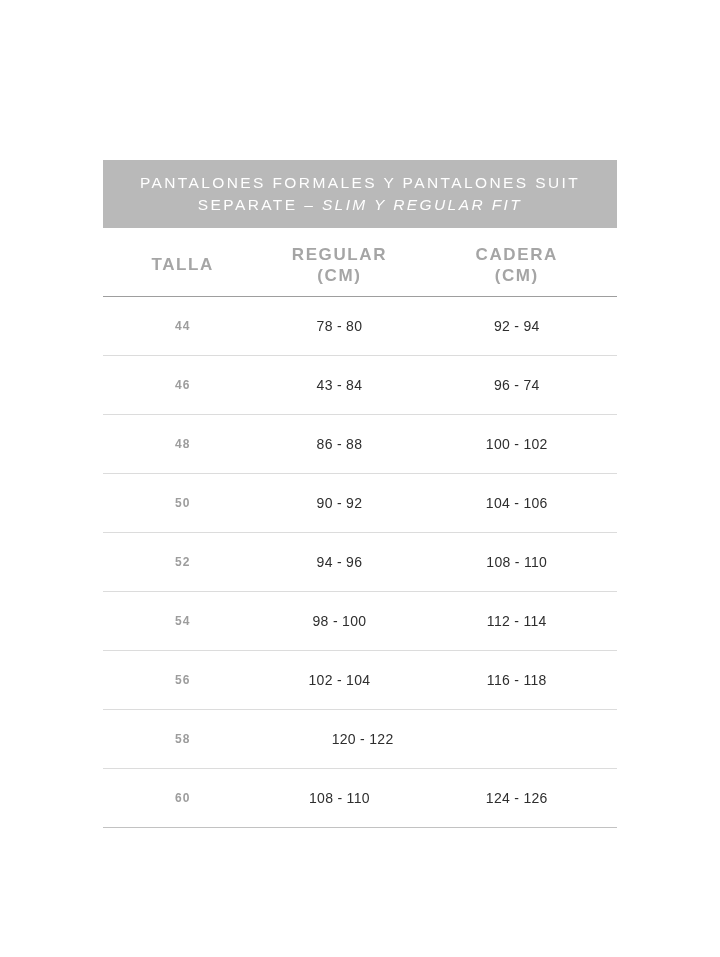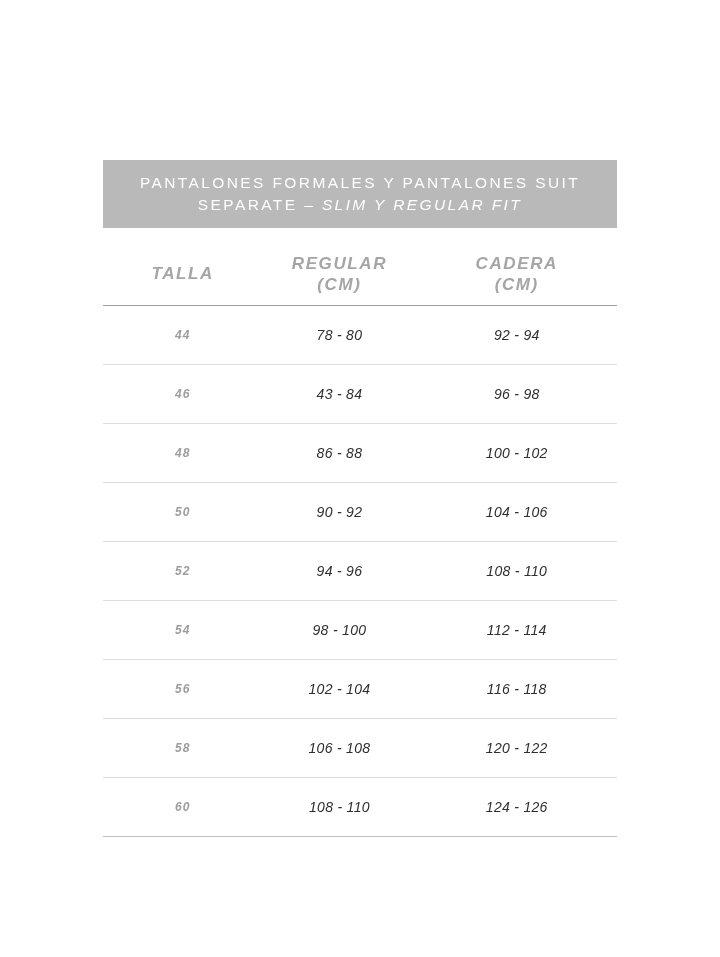--- a/index.html
+++ b/index.html
@@ -37,22 +37,21 @@
     font-weight: 400;
     font-size: 15.5px;
     letter-spacing: 2.4px;
     line-height: 22px;
     white-space: nowrap;
   }
   .italic { font-style: italic; }
 
   .size-table {
     width: 514px;
-    margin: 14px auto;
-    font-style: italic;
+    margin: 5px auto;
   }
   .thead {
     display: flex;
     height: 64px;
     border-bottom: 1px solid var(--header-rule);
   }
   .th {
     display: flex;
     flex-direction: column;
     justify-content: center;
@@ -120,21 +119,21 @@
 
     <div class="tr">
       <div class="td td-size col-1">44</div>
       <div class="td td-val col-2">78 - 80</div>
       <div class="td td-val col-3">92 - 94</div>
     </div>
 
     <div class="tr">
       <div class="td td-size col-1">46</div>
       <div class="td td-val col-2">43 - 84</div>
-      <div class="td td-val col-3">96 - 98</div>
+      <div class="td td-val col-3">96 - 74</div>
     </div>
 
     <div class="tr">
       <div class="td td-size col-1">48</div>
       <div class="td td-val col-2">86 - 88</div>
       <div class="td td-val col-3">100 - 102</div>
     </div>
 
     <div class="tr">
       <div class="td td-size col-1">50</div>
@@ -155,21 +154,20 @@
     </div>
 
     <div class="tr">
       <div class="td td-size col-1">56</div>
       <div class="td td-val col-2">102 - 104</div>
       <div class="td td-val col-3">116 - 118</div>
     </div>
 
     <div class="tr">
       <div class="td td-size col-1">58</div>
-      <div class="td td-val col-2">106 - 108</div>
       <div class="td td-val col-3">120 - 122</div>
     </div>
 
     <div class="tr">
       <div class="td td-size col-1">60</div>
       <div class="td td-val col-2">108 - 110</div>
       <div class="td td-val col-3">124 - 126</div>
     </div>
 
   </div>

